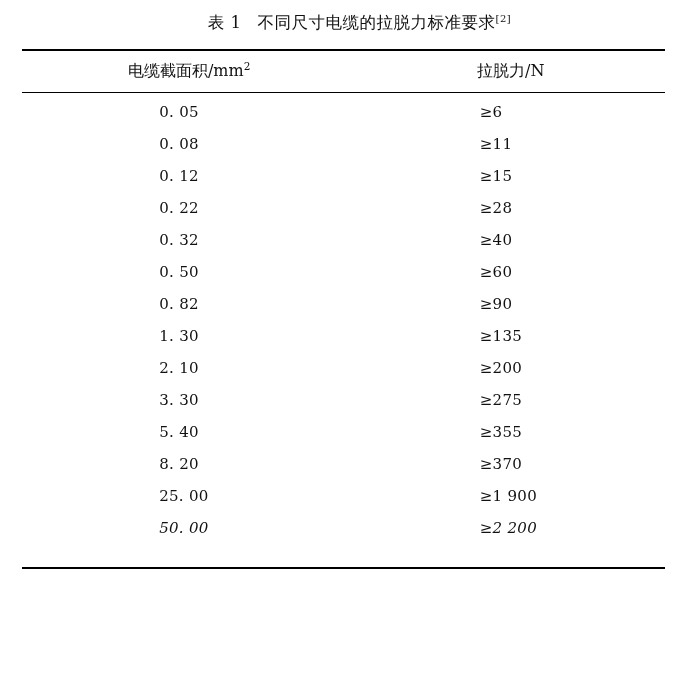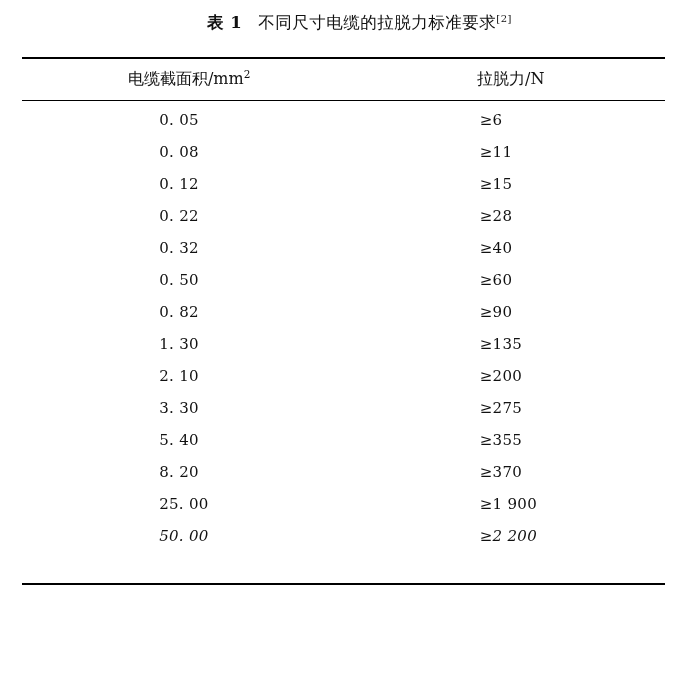--- a/index.html
+++ b/index.html
@@ -27,36 +27,36 @@
     width: 687px;
   }
   .caption {
     text-align: center;
     font-size: 16.5px;
     letter-spacing: 0.5px;
     padding: 12px 0 11px 0;
     white-space: nowrap;
   }
   .caption .cap-num {
-    font-weight: bold;
+    font-weight: normal;
     margin-right: 2px;
     margin-left: 32px;
   }
   .caption .cap-gap {
     display: inline-block;
     width: 14px;
   }
   .caption sup {
     font-size: 10px;
     vertical-align: super;
   }
   table.tbl {
     border-collapse: collapse;
     width: 643px;
-    margin: 12px auto;
+    margin: 4px auto;
     table-layout: fixed;
   }
   table.tbl col.c1 { width: 52%; }
   table.tbl col.c2 { width: 48%; }
   .rule-top {
     border-top: 2.2px solid #000;
   }
   thead th {
     font-weight: normal;
     font-size: 16px;

